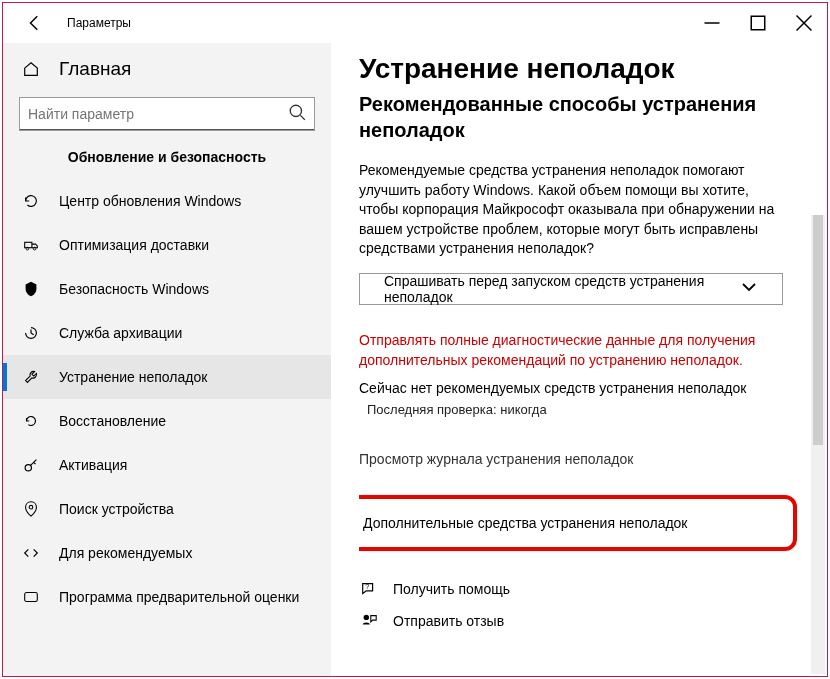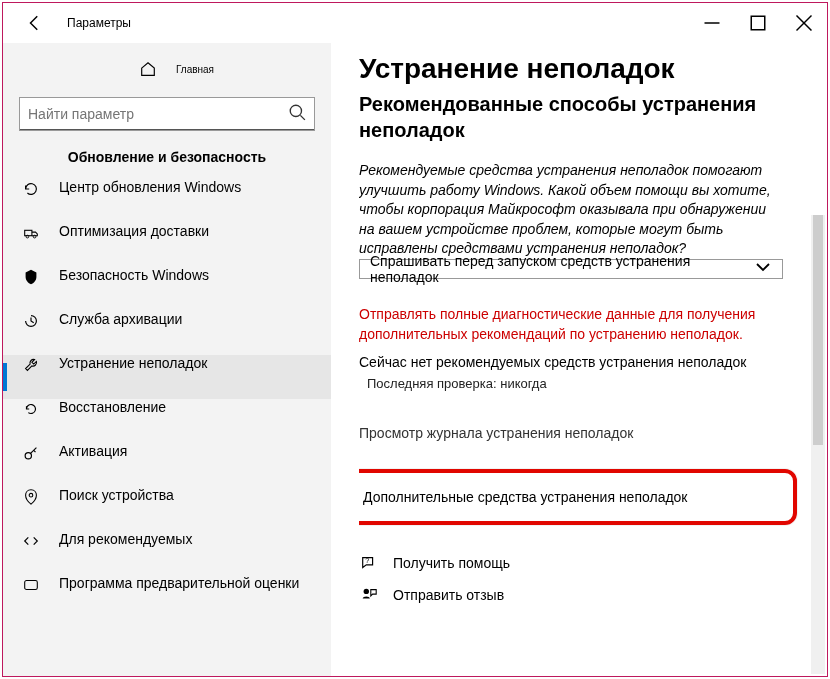--- a/index.html
+++ b/index.html
@@ -5,37 +5,37 @@
 * { margin: 0; padding: 0; box-sizing: border-box; font-family: "Segoe UI", Arial, sans-serif; }
 body { background: #fff; width: 830px; height: 679px; overflow: hidden; position: relative; }
 .frame { width: 826px; height: 675px; margin: 2px; border: 1px solid #be185d; background: #fff; display: flex; flex-direction: column; }
 .titlebar { height: 40px; display: flex; align-items: center; padding-left: 18px; }
 .back-btn { width: 28px; height: 28px; display: flex; align-items: center; justify-content: center; margin-right: 18px; }
 .app-title { font-size: 12px; color: #000; }
 .win-ctrls { margin-left: auto; display: flex; }
 .win-btn { width: 46px; height: 40px; display: flex; align-items: center; justify-content: center; font-size: 14px; }
 .body { flex: 1; display: flex; overflow: hidden; }
 .sidebar { width: 328px; background: #f3f3f3; display: flex; flex-direction: column; padding-top: 6px; height: 100%; border-right: none; }
-.side-row { display: flex; align-items: center; height: 40px; padding-left: 18px; font-size: 10px; color: #000; cursor: pointer; justify-content: center; }
+.side-row { display: flex; align-items: center; height: 40px; padding-left: 18px; font-size: 19px; color: #000; cursor: pointer; }
 .side-row .ico { width: 20px; height: 20px; margin-right: 18px; display: flex; align-items: center; justify-content: center; color: #000; }
 .search-box { margin: 8px 16px 12px 16px; height: 34px; border: 1px solid #999; background: #fff; display: flex; align-items: center; padding: 0 8px; box-shadow: inset 0 -1px 0 #555; }
 .search-box input { border: none; outline: none; flex: 1; font-size: 14px; color: #666; background: transparent; }
 .search-ico { color: #333; }
 .side-group { font-size: 14px; font-weight: 600; padding: 6px 16px 14px 16px; text-align: center; }
-.nav-item { display: flex; align-items: flex-start; height: 44px; padding-left: 18px; font-size: 14px; color: #000; cursor: pointer; position: relative; }
+.nav-item { display: flex; align-items: center; height: 44px; padding-left: 18px; font-size: 14px; color: #000; cursor: pointer; position: relative; }
 .nav-item .ico { width: 20px; height: 20px; margin-right: 18px; display: flex; align-items: center; justify-content: center; }
 .nav-item.active::before { content: ""; position: absolute; left: 0; top: 8px; bottom: 8px; width: 4px; background: #0078d4; }
 .nav-item.active { background: #e6e6e6; }
 .sidebar .nav-list { overflow-y: auto; flex: 1; }
 .main { flex: 1; padding: 8px 0 0 28px; position: relative; overflow: hidden; }
 .main-inner { width: 440px; height: 100%; overflow-y: auto; padding-right: 16px; }
 .h1 { font-size: 28px; font-weight: 600; margin-top: 2px; margin-bottom: 6px; }
 .h2 { font-size: 20px; font-weight: 600; margin-bottom: 18px; line-height: 1.3; }
-.para { font-size: 14px; line-height: 1.4; margin-bottom: 0; font-style: italic; }
-.combo { height: 20px; border: 1px solid #999; display: flex; align-items: center; padding: 0 10px; font-size: 14px; margin-bottom: 26px; cursor: pointer; }
+.para { font-size: 14px; line-height: 1.4; margin-bottom: 14px; }
+.combo { height: 32px; border: 1px solid #999; display: flex; align-items: center; padding: 0 24px; font-size: 14px; margin-bottom: 26px; cursor: pointer; }
 .combo .chev { margin-left: auto; font-size: 12px; }
 .warn { font-size: 14px; color: #c00; line-height: 1.4; margin-bottom: 10px; }
 .info { font-size: 14px; margin-bottom: 6px; }
 .small { font-size: 13px; color: #222; margin-bottom: 34px; margin-left: 8px; }
 .link-row { font-size: 14px; color: #333; margin-bottom: 28px; cursor: pointer; }
 .highlight-box { border: 4px solid #e10600; border-radius: 12px; padding: 16px 14px; margin: 0 -14px 28px -14px; box-shadow: 0 0 0 1px rgba(0,0,0,.05); }
 .helper-row { display: flex; align-items: center; font-size: 14px; margin-bottom: 12px; cursor: pointer; }
 .helper-row .ico { width: 20px; height: 20px; margin-right: 14px; display: flex; align-items: center; justify-content: center; }
 .scrollbar { position: absolute; right: 2px; top: 172px; bottom: 2px; width: 14px; background: #f0f0f0; }
 .scroll-thumb { position: absolute; left: 2px; right: 2px; top: 0; height: 230px; background: #cdcdcd; }

